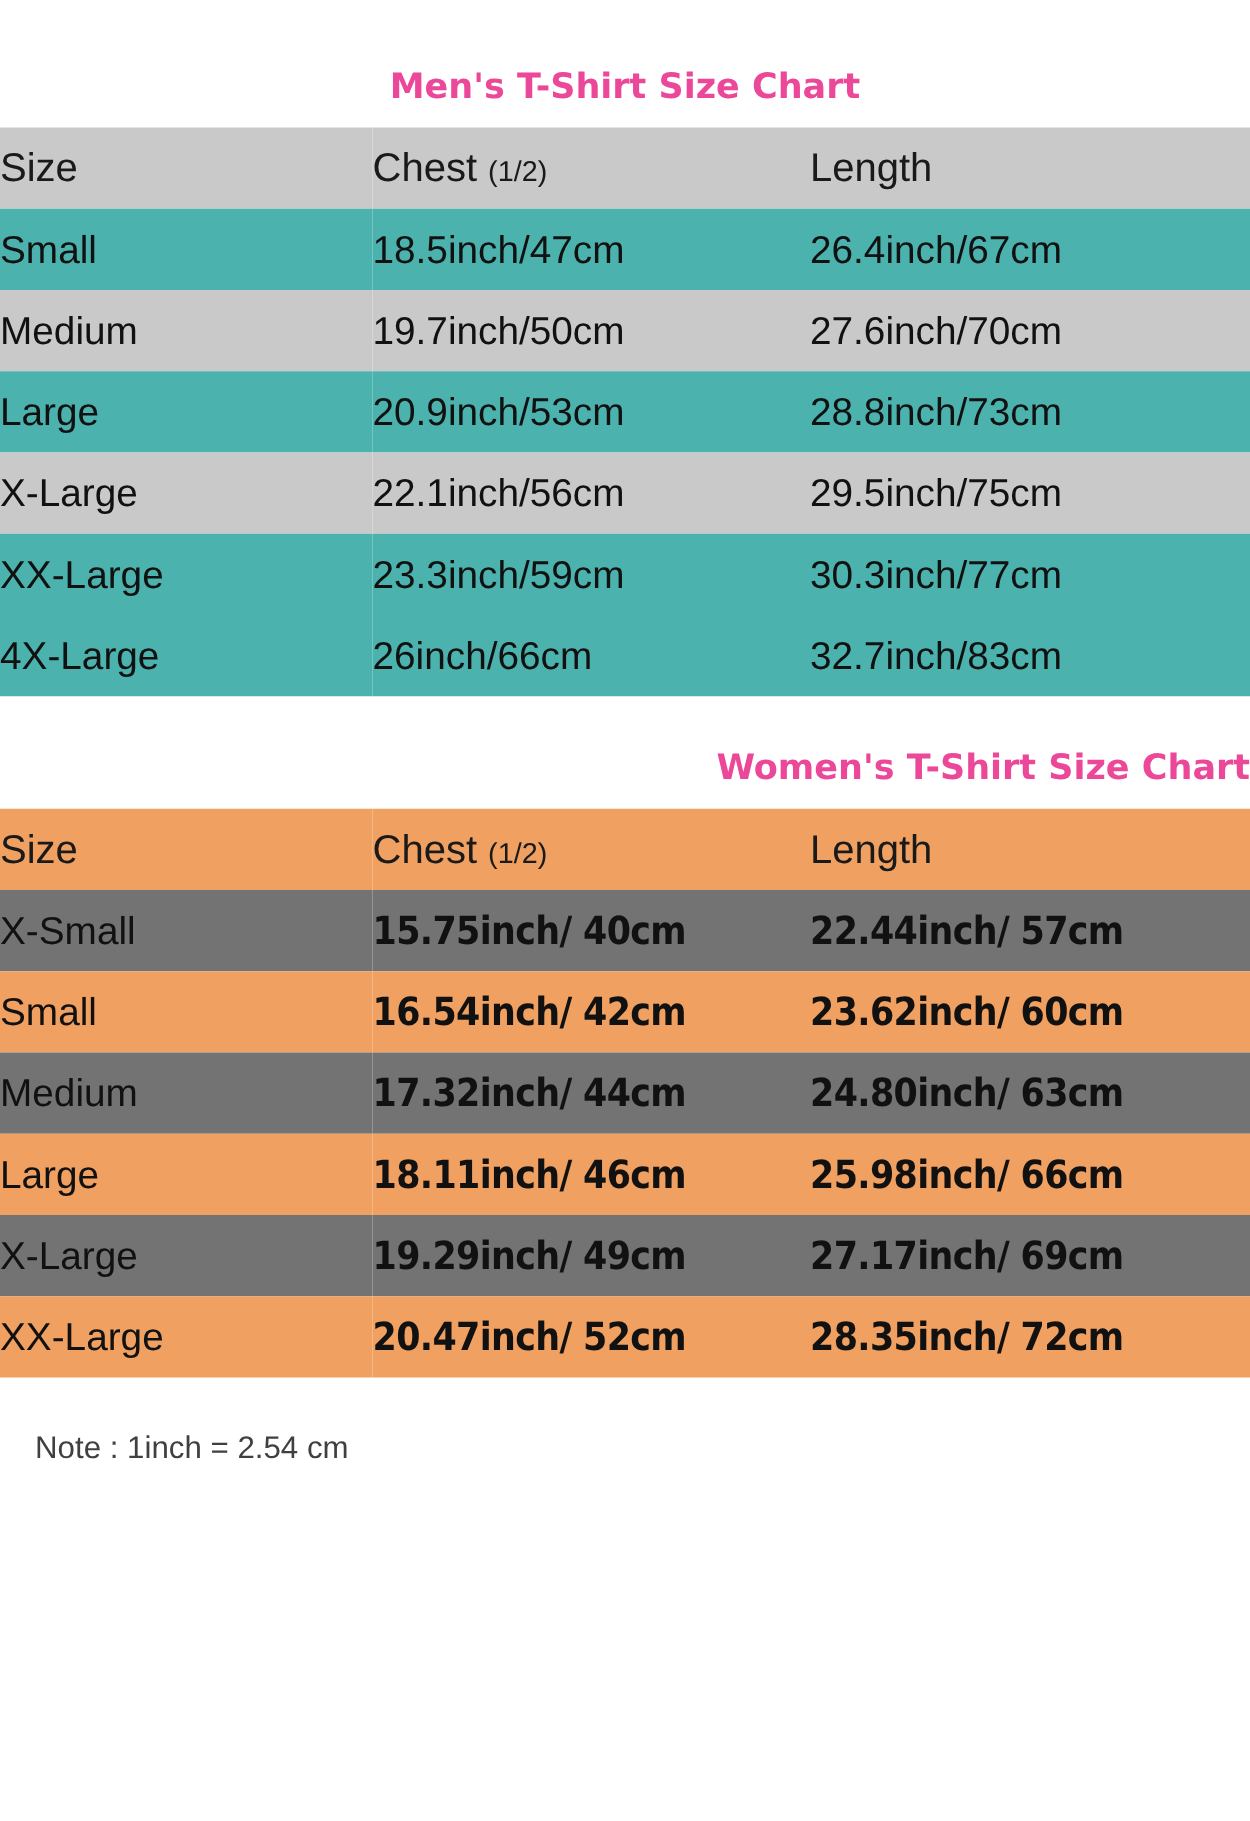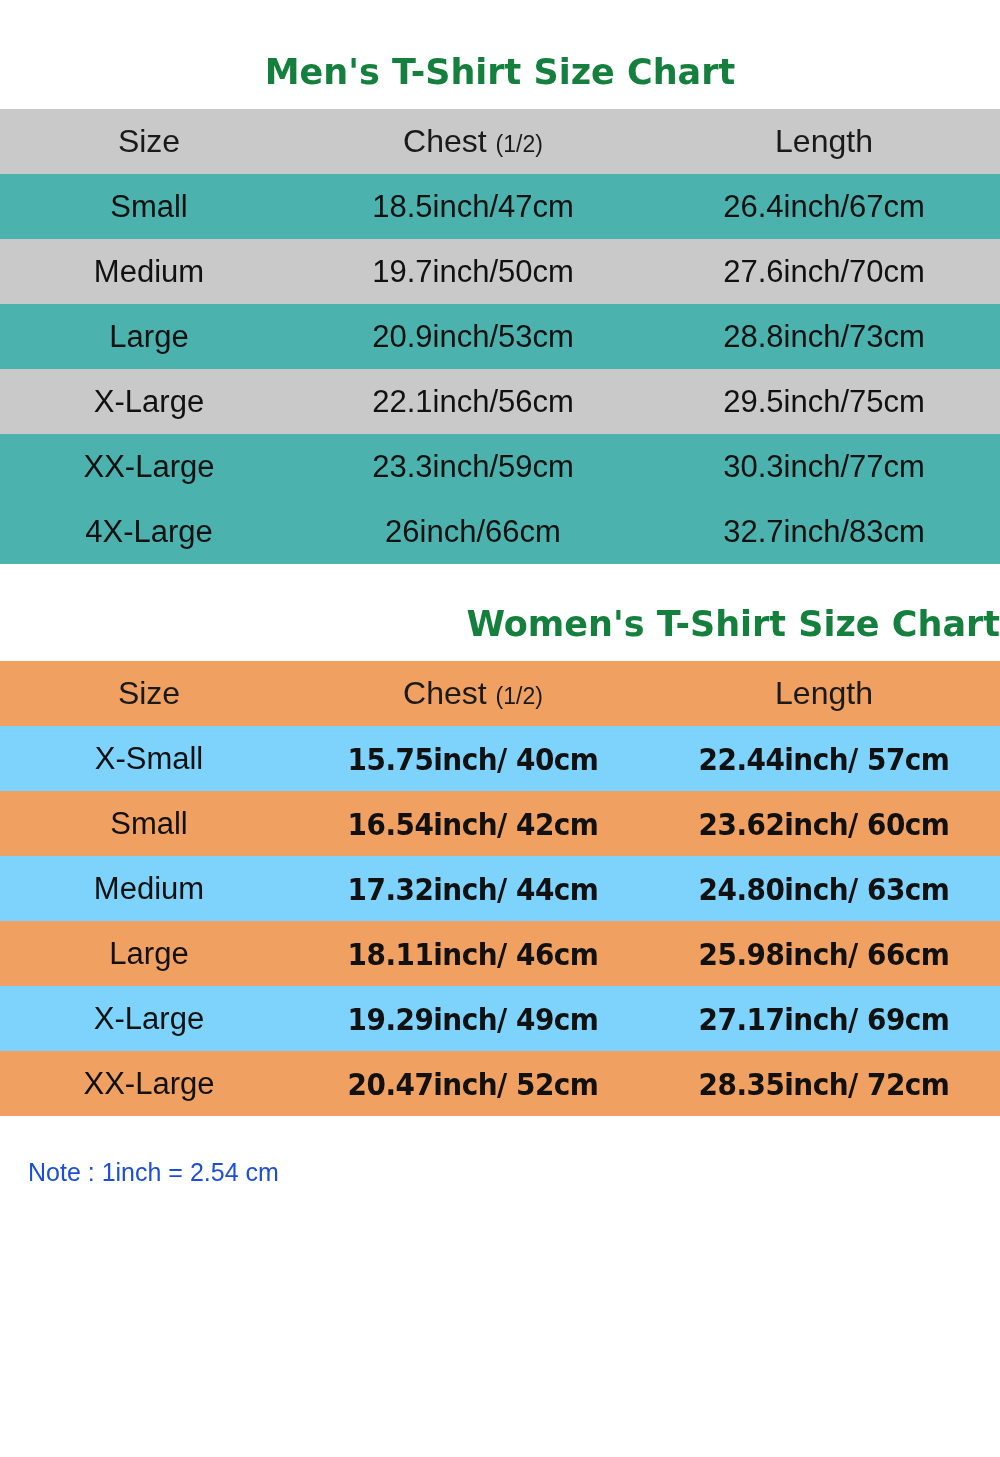--- a/index.html
+++ b/index.html
@@ -20,39 +20,39 @@
     width: 1000px;
     height: 1457px;
     box-sizing: border-box;
     padding: 0;
   }
 
   .chart-title {
     text-align: center;
     font-family: "DejaVu Sans", sans-serif;
     font-weight: bold;
-    font-size: 35px;
+    font-size: 28px;
     letter-spacing: 0px;
-    color: #15803d;
+    color: #ec4899;
     margin: 0;
   }
 
   #men-title { padding-top: 52px; padding-bottom: 17px; }
   #women-title { padding-top: 40px; padding-bottom: 17px; text-align: right; }
 
   table {
     border-collapse: collapse;
     width: 1000px;
     table-layout: fixed;
   }
 
   td, th {
     padding: 0;
     margin: 0;
-    text-align: center;
+    text-align: left;
     vertical-align: middle;
     font-weight: normal;
     white-space: nowrap;
   }
 
   
   .col-size   { width: 298px; }
   .col-chest  { width: 350px; }
   .col-length { width: 352px; }
 
@@ -77,36 +77,36 @@
   #women-table tr { height: 65px; }
   #women-table .hdr-cell {
     background: #f0a060;
     font-size: 32px;
     color: #1a1a1a;
   }
   #women-table .hdr-cell .sub {
     font-size: 23px;
   }
   #women-table .row-alt td { background: #f0a060; }
-  #women-table .row-base td { background: #7dd3fc; }
+  #women-table .row-base td { background: #737373; }
   #women-table td.cell {
     font-size: 31px;
     color: #111111;
   }
   #women-table td.cell.cond {
     font-family: "DejaVu Sans Condensed", "Liberation Sans Narrow", "Liberation Sans", sans-serif;
     letter-spacing: -0.5px;
     font-weight: bold;
   }
 
   .notes {
     padding: 38px 0 0 28px;
     font-size: 25px;
     line-height: 1.45;
-    color: #1d4ed8;
+    color: #404040;
   }
   .notes div { margin: 0 0 6px 0; }
 </style>
 </head>
 <body>
 
 <div class="page">
 
   <h1 class="chart-title" id="men-title">Men's T-Shirt Size Chart</h1>
 

